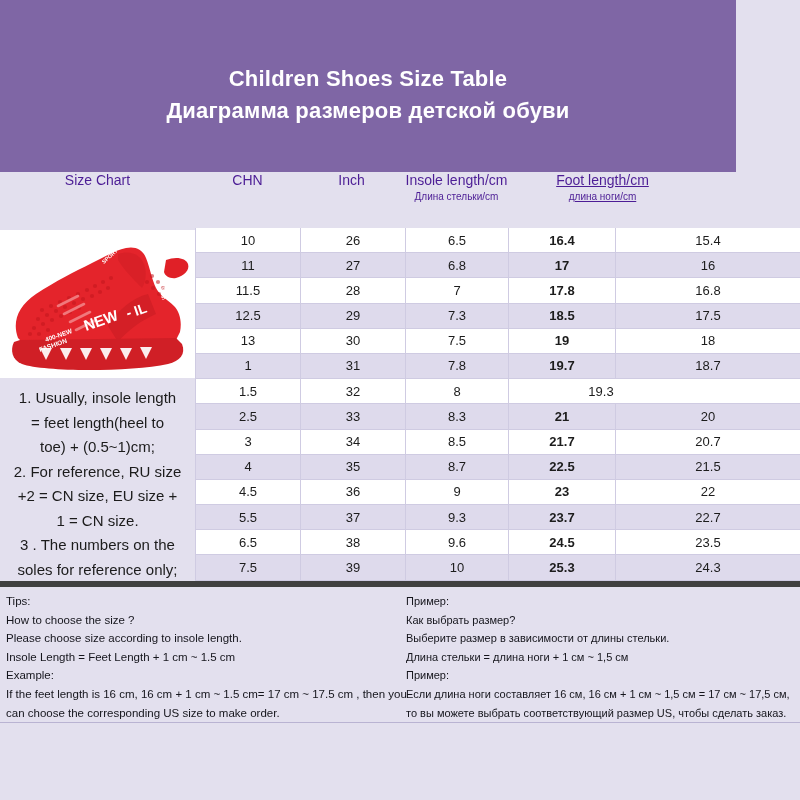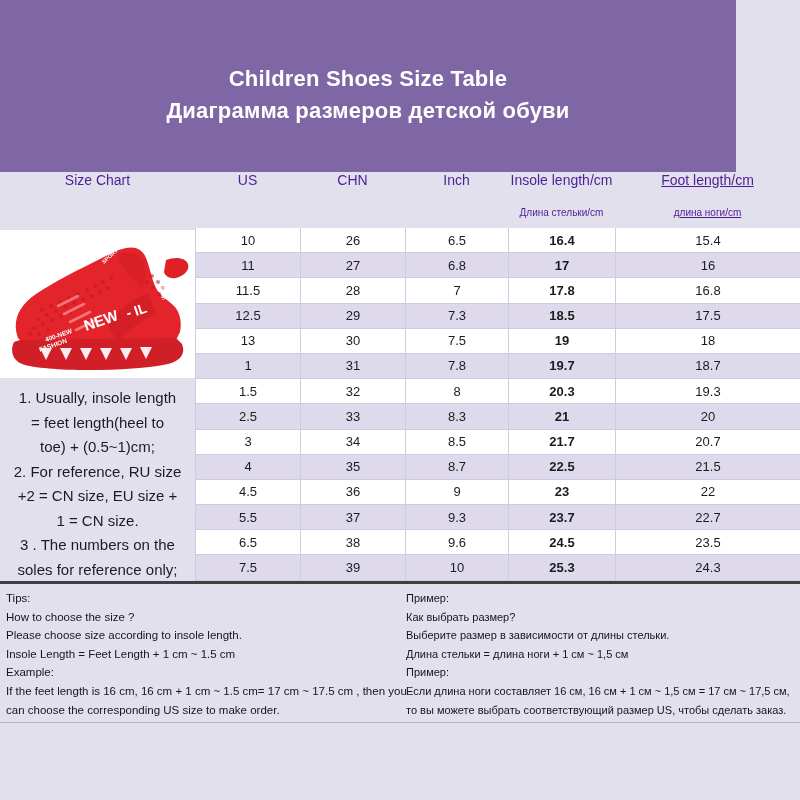--- a/index.html
+++ b/index.html
@@ -80,21 +80,21 @@
     justify-content: flex-start;
     text-align: center;
     height: 56px;
     font-size: 14px;
     color: #4c1d95;
     line-height: 17px;
   }
   .th .th-ru {
     font-size: 10px;
     line-height: 13px;
-    margin-top: 17px;
+    margin-top: 1px;
   }
   .th-sizechart { width: 195px; }
   .th-us   { width: 105px; }
   .th-chn  { width: 105px; }
   .th-inch { width: 103px; }
   .th-insole { width: 107px; }
   .th-foot { width: 185px; text-decoration: underline; }
 
   
   .tbody {
@@ -152,21 +152,21 @@
     text-align: center;
   }
   .notes .note-line { white-space: nowrap; }
 
   
   .tips {
     position: absolute;
     left: 0; top: 581px;
     width: 800px;
     height: 141px;
-    border-top: 3px solid #404040;
+    border-top: 6px solid #404040;
     background: #e3e0ee;
     display: flex;
   }
   .tips-col {
     padding: 5px 6px 0 6px;
   }
   .tips-en { width: 400px; }
   .tips-ru { width: 400px; }
   .tip-line {
     font-size: 11.5px;
@@ -199,23 +199,20 @@
   <div class="banner">
     <div class="banner-title-en">Children Shoes Size Table</div>
     <div class="banner-title-ru">Диаграмма размеров детской обуви</div>
   </div>
 
   <div class="table-area">
 
     <div class="thead">
       <div class="th th-sizechart">
         <span>Size Chart</span>
-      </div>
-      <div class="th th-us">
-        <span>US</span>
       </div>
       <div class="th th-chn">
         <span>CHN</span>
       </div>
       <div class="th th-inch">
         <span>Inch</span>
       </div>
       <div class="th th-insole">
         <span>Insole length/cm</span>
         <span class="th-ru">Длина стельки/cm</span>
@@ -359,21 +356,20 @@
           <div class="cell c-us">1</div>
           <div class="cell c-chn">31</div>
           <div class="cell c-inch">7.8</div>
           <div class="cell c-ins">19.7</div>
           <div class="cell c-foot">18.7</div>
         </div>
         <div class="row odd">
           <div class="cell c-us">1.5</div>
           <div class="cell c-chn">32</div>
           <div class="cell c-inch">8</div>
-          <div class="cell c-ins">20.3</div>
           <div class="cell c-foot">19.3</div>
         </div>
         <div class="row even">
           <div class="cell c-us">2.5</div>
           <div class="cell c-chn">33</div>
           <div class="cell c-inch">8.3</div>
           <div class="cell c-ins">21</div>
           <div class="cell c-foot">20</div>
         </div>
         <div class="row odd">

